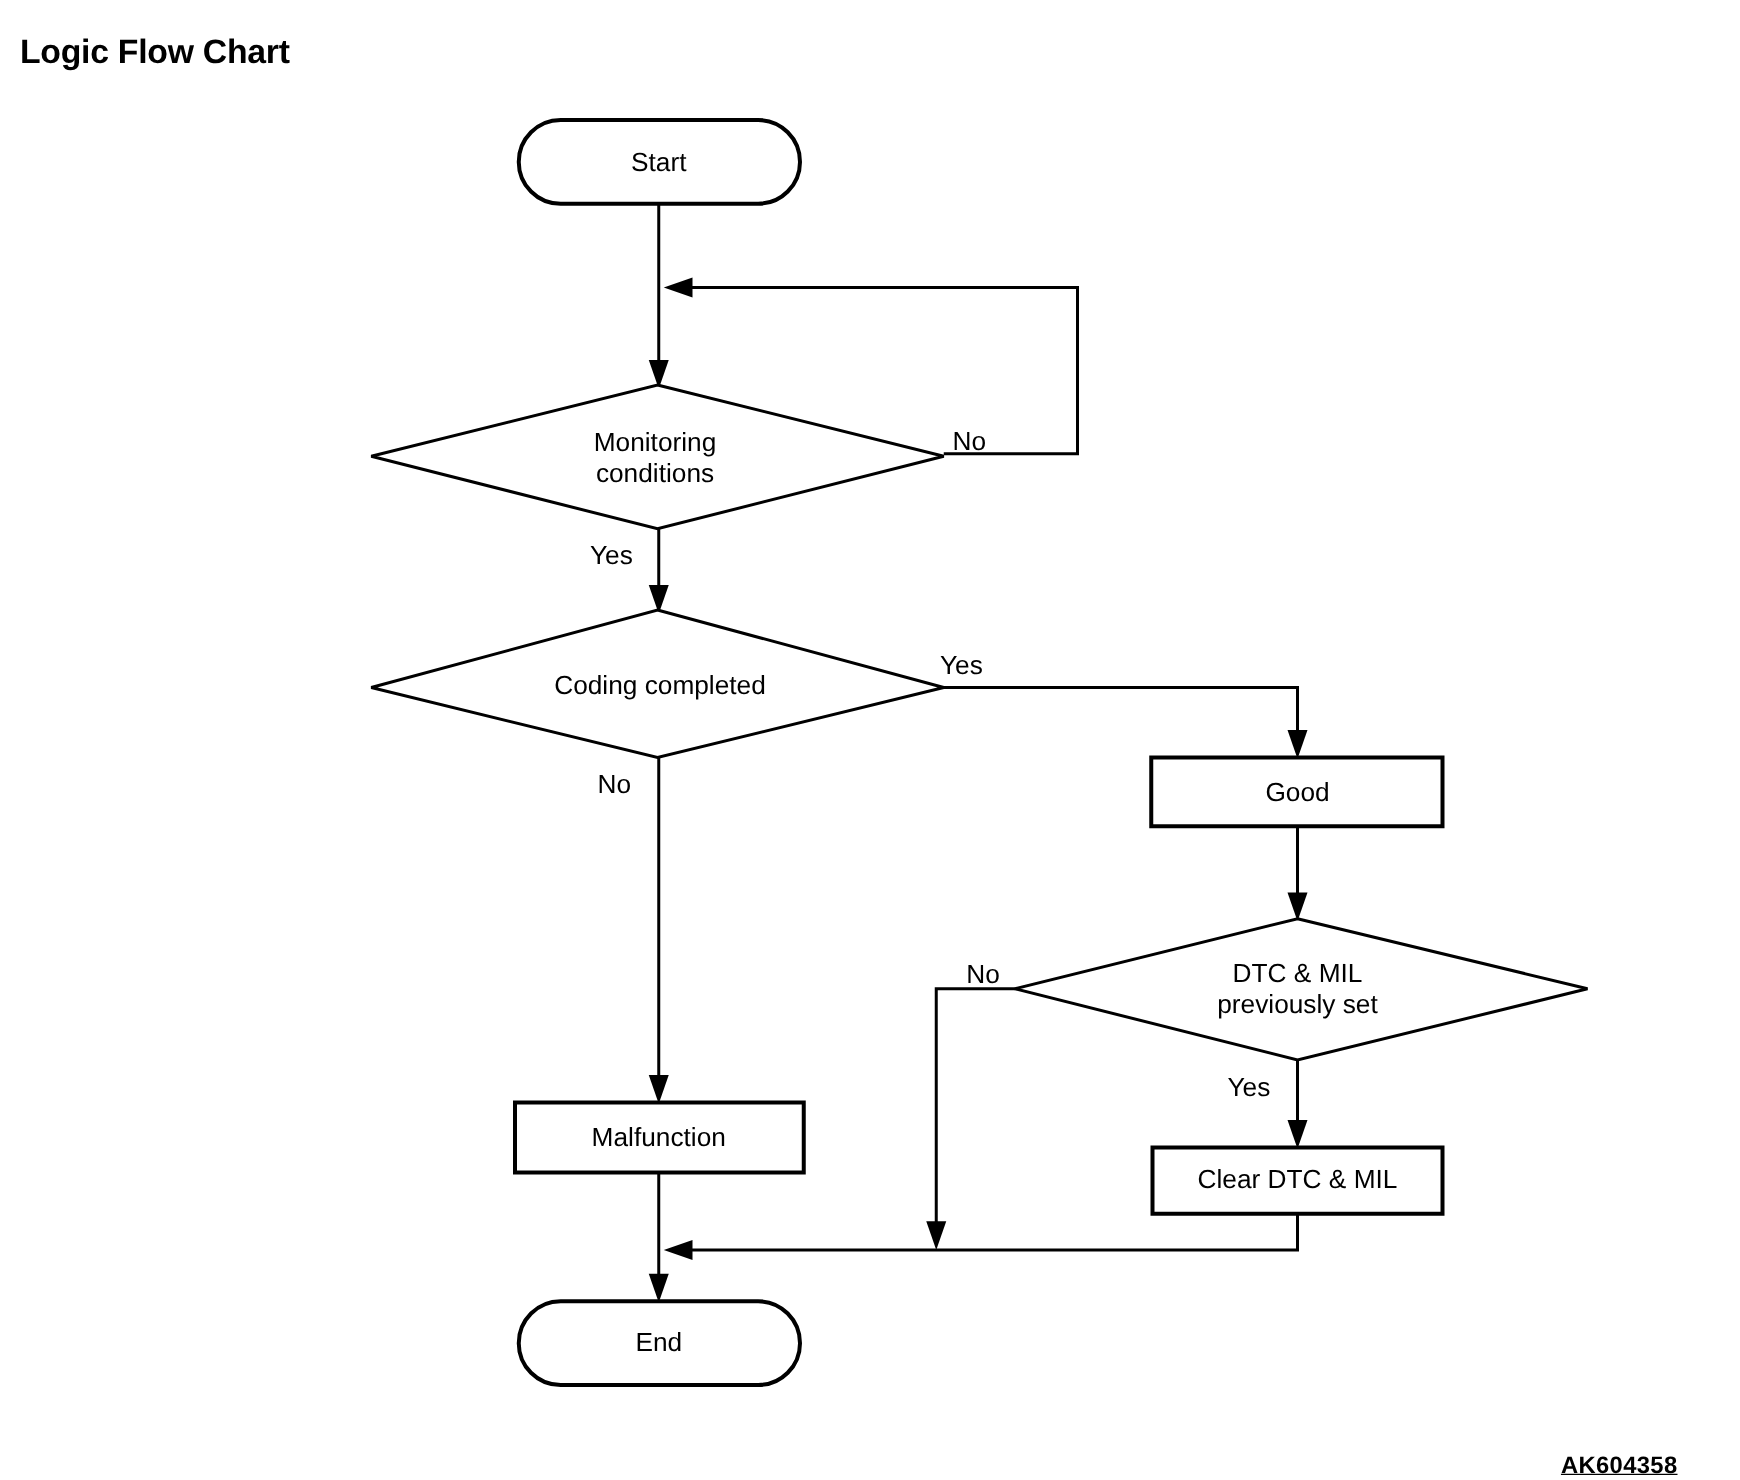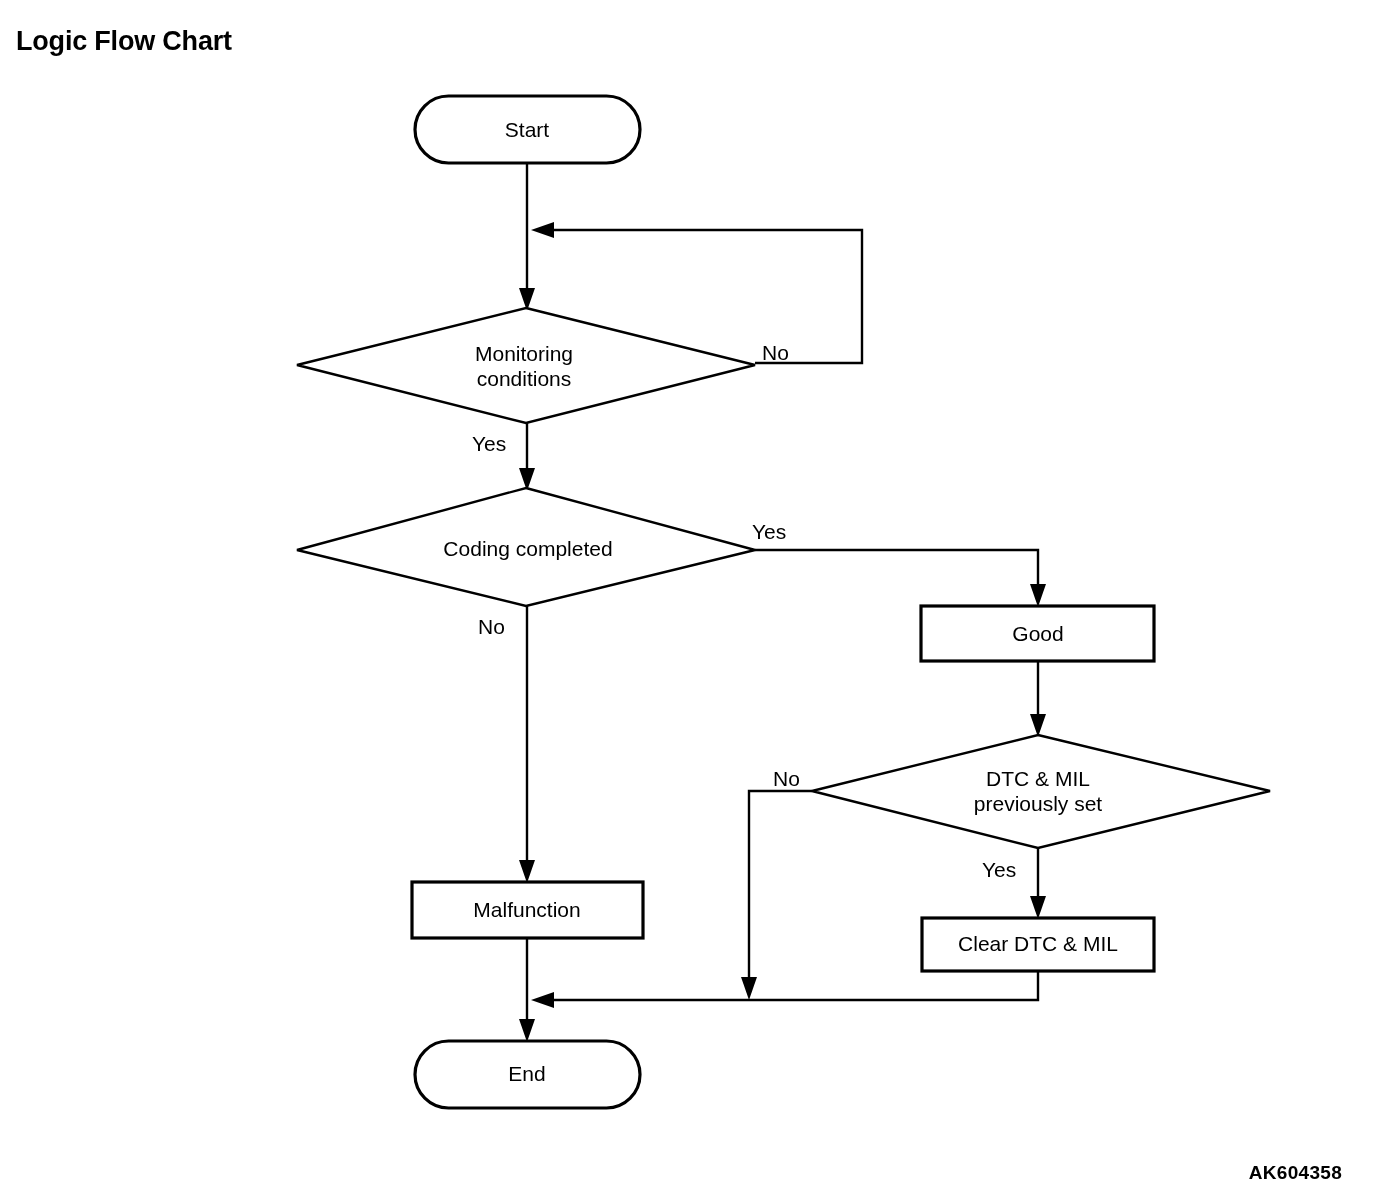--- a/index.html
+++ b/index.html
@@ -35,20 +35,21 @@
     width: 1392px;
     height: 1184px;
   }
   #artwork-code {
     position: absolute;
     right: 18px;
     bottom: 18px;
     font-size: 19px;
     font-weight: bold;
     letter-spacing: 0.3px;
+    text-decoration: underline;
   }
   .node-shape {
     fill: #ffffff;
     stroke: #000000;
     stroke-width: 3.2;
   }
   .node-shape-thin {
     fill: #ffffff;
     stroke: #000000;
     stroke-width: 2.4;

